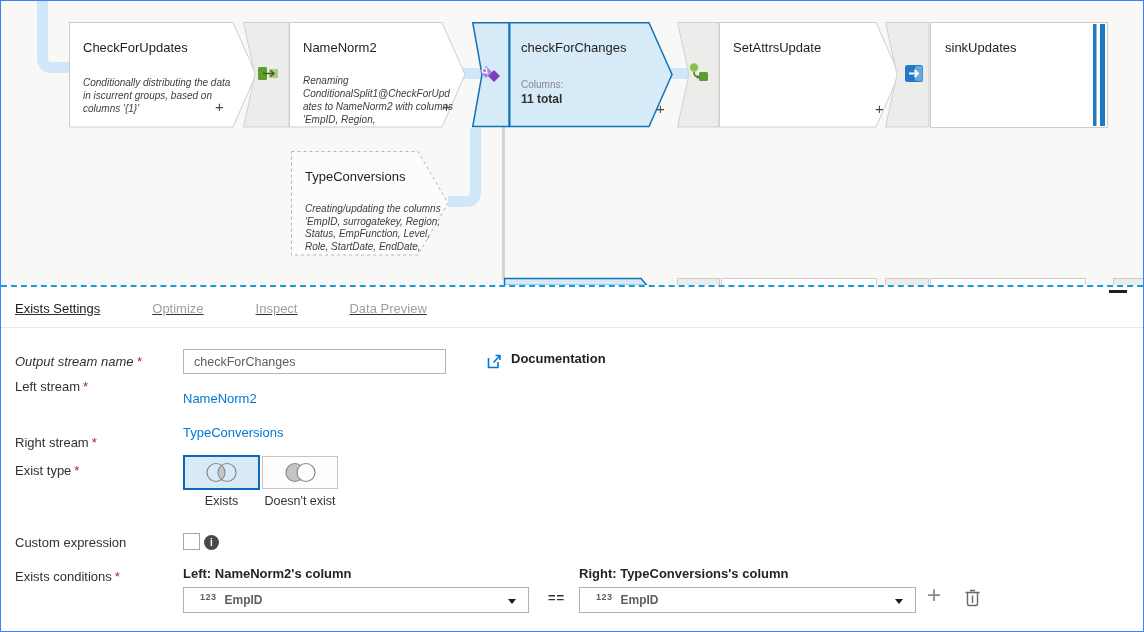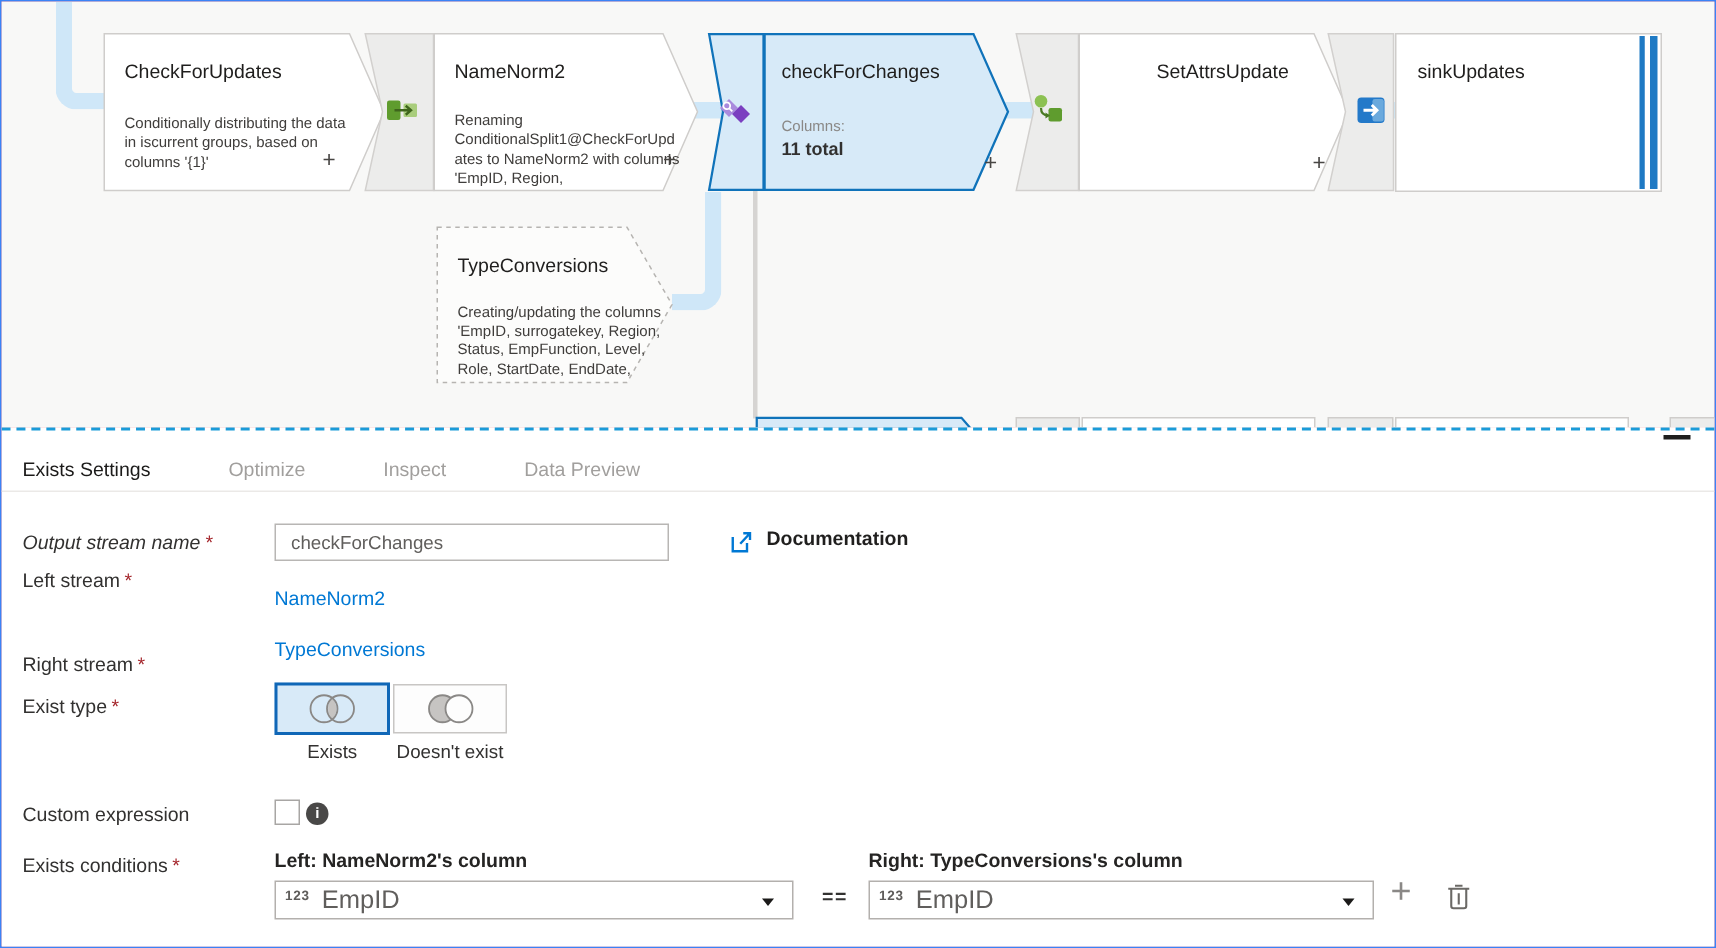--- a/index.html
+++ b/index.html
@@ -10,51 +10,51 @@
   
   .canvas { position:relative; width:100%; height:284px; background:#f8f8f7; overflow:hidden; }
   .conn-h { position:absolute; top:67px; height:11px; background:#cfe7f8; }
   .conn-entry { position:absolute; left:36px; top:0; width:34px; height:72px;
     border-left:11px solid #cfe7f8; border-bottom:11px solid #cfe7f8; border-bottom-left-radius:14px; }
   .conn-tc { position:absolute; left:447px; top:127px; width:33px; height:79px;
     border-right:11px solid #cfe7f8; border-bottom:11px solid #cfe7f8; border-bottom-right-radius:14px; }
   .conn-v-gray { position:absolute; left:501px; top:126px; width:3px; height:152px; background:#d6d4d2; }
   .node-svg { position:absolute; overflow:visible; }
   .node-title { position:absolute; font-size:13px; line-height:16px; color:#1f1e1d; white-space:nowrap; }
-  .node-desc { position:absolute; font-size:10px; line-height:13px; color:#3f3d3b; overflow:hidden; overflow-wrap:break-word; }
+  .node-desc { position:absolute; font-size:10px; line-height:13px; color:#3f3d3b; overflow:hidden; overflow-wrap:break-word;font-style:italic; }
   .node-sub { position:absolute; font-size:10px; line-height:12px; color:#8a8886; }
   .node-cols { position:absolute; font-size:12px; line-height:14px; font-weight:700; color:#323130; }
   .node-plus { position:absolute; font-size:15px; line-height:16px; color:#484644; cursor:pointer; }
   .icon-abs { position:absolute; }
 
   
   .panel { position:relative; width:100%; height:348px; background:#fff; border-top:2px dashed #1b9bd8; }
   .collapse-handle { position:absolute; left:1108px; top:3px; width:18px; height:3px; background:#1f1e1d; cursor:pointer; }
   .tabs { position:absolute; top:12px; left:0; width:100%; height:29px; padding-left:14px;
-    border-bottom:1px solid #ebe9e7; display:flex; gap:52px; align-items:center; }
+    border-bottom:1px solid #ebe9e7; display:flex; gap:52px; align-items:flex-start;text-decoration:underline; }
   .tab { font-size:13px; color:#a19f9d; cursor:pointer; line-height:20px; }
   .tab.active { color:#1b1a19; }
   .flabel { position:absolute; left:14px; font-size:13px; color:#323130; line-height:16px; white-space:nowrap; }
   .req { color:#a4262c; margin-left:3px; }
   .txtinput { position:absolute; left:182px; top:62px; width:263px; height:25px; border:1px solid #b8b6b4;
     background:#fff; font-family:"Liberation Sans",sans-serif; font-size:12.5px; color:#605e5c; padding:0 10px; }
   .doclink { position:absolute; left:510px; top:64px; font-size:13px; font-weight:600; color:#201f1e; cursor:pointer; }
   .bluelink { position:absolute; left:182px; font-size:13px; color:#0078d4; cursor:pointer; }
   .venn-btn { position:absolute; display:flex; align-items:center; justify-content:center; background:#fdfdfd;
     border:1px solid #c8c6c4; cursor:pointer; }
   .venn-btn.selected { background:#d8eaf8; border:2px solid #1067b7; }
   .venn-cap { position:absolute; font-size:12.5px; color:#323130; text-align:center; }
   .checkbox { position:absolute; left:182px; top:246px; width:17px; height:17px; border:1px solid #a8a6a4; background:#fff; cursor:pointer; }
   .info-dot { position:absolute; left:203px; top:248px; width:15px; height:15px; border-radius:50%; background:#494847;
     color:#fff; font-size:10px; font-weight:700; text-align:center; line-height:15px; cursor:default; }
   .cond-header { position:absolute; top:279px; font-size:13px; font-weight:700; color:#252423; }
   .dropdown { position:absolute; top:300px; height:26px; border:1px solid #b3b0ad; background:#fff; display:flex;
     align-items:center; cursor:pointer; }
-  .dd-badge { font-size:9px; font-weight:700; color:#5f5d5b; margin:-6px 8px 0 6px; letter-spacing:0.5px; }
-  .dd-value { font-size:17px; color:#605e5c; }
+  .dd-badge { font-size:9px; font-weight:700; color:#5f5d5b; margin:-6px 8px 0 16px; letter-spacing:0.5px; }
+  .dd-value { font-size:12px; color:#605e5c;font-weight:bold; }
   .dd-caret { position:absolute; right:12px; top:11px; width:0; height:0;
     border-left:4.5px solid transparent; border-right:4.5px solid transparent; border-top:5px solid #1b1a19; }
   .op-eq { position:absolute; left:547px; top:303px; font-size:13px; font-weight:700; letter-spacing:1px; color:#323130; }
   .plus-cond { position:absolute; left:926px; top:295px; font-size:24px; font-weight:300; color:#8a8886; cursor:pointer; line-height:26px; }
   .trash-btn { position:absolute; left:963px; top:301px; cursor:pointer; }
 </style>
 </head>
 <body>
 
 <div class="screen">
@@ -116,21 +116,21 @@
     <svg class="icon-abs" style="left:687px;top:61px;" width="22" height="22">
       <circle cx="6" cy="5.5" r="4.2" fill="#8cc152"></circle>
       <rect x="11" y="10" width="9" height="9" rx="1.5" fill="#5f9c2e"></rect>
       <path d="M6,10 C6,14 8,15 11,15" stroke="#4a7a24" stroke-width="1.5" fill="none"></path>
       <path d="M9,13 L12,15 L9,17" fill="#4a7a24"></path>
     </svg>
 
     <svg class="node-svg" style="left:718px;top:21px;" width="181" height="106">
       <polygon points="0.5,0.5 157,0.5 180,52.5 157,105 0.5,105" fill="#ffffff" stroke="#cfcdcb"></polygon>
     </svg>
-    <div class="node-title" style="left:732px;top:39px;margin-left:38px;">SetAttrsUpdate</div>
+    <div class="node-title" style="left:732px;top:39px;">SetAttrsUpdate</div>
     <div class="node-plus" style="left:874px;top:100px;">+</div>
 
     <svg class="node-svg" style="left:884px;top:21px;" width="45" height="106">
       <polygon points="0.5,0.5 44,0.5 44,105 0.5,105 12,52.5" fill="#ececeb" stroke="#d2d0ce"></polygon>
     </svg>
     <svg class="icon-abs" style="left:903px;top:63px;" width="20" height="19">
       <rect x="1" y="1" width="18" height="17" rx="2.5" fill="#2379c9"></rect>
       <rect x="11" y="2" width="7.5" height="15" rx="1.5" fill="#6aa9dd"></rect>
       <path d="M5,9.5 H13.5 M10.5,6 L14,9.5 L10.5,13" stroke="#ffffff" stroke-width="1.9" fill="none"></path>
     </svg>

